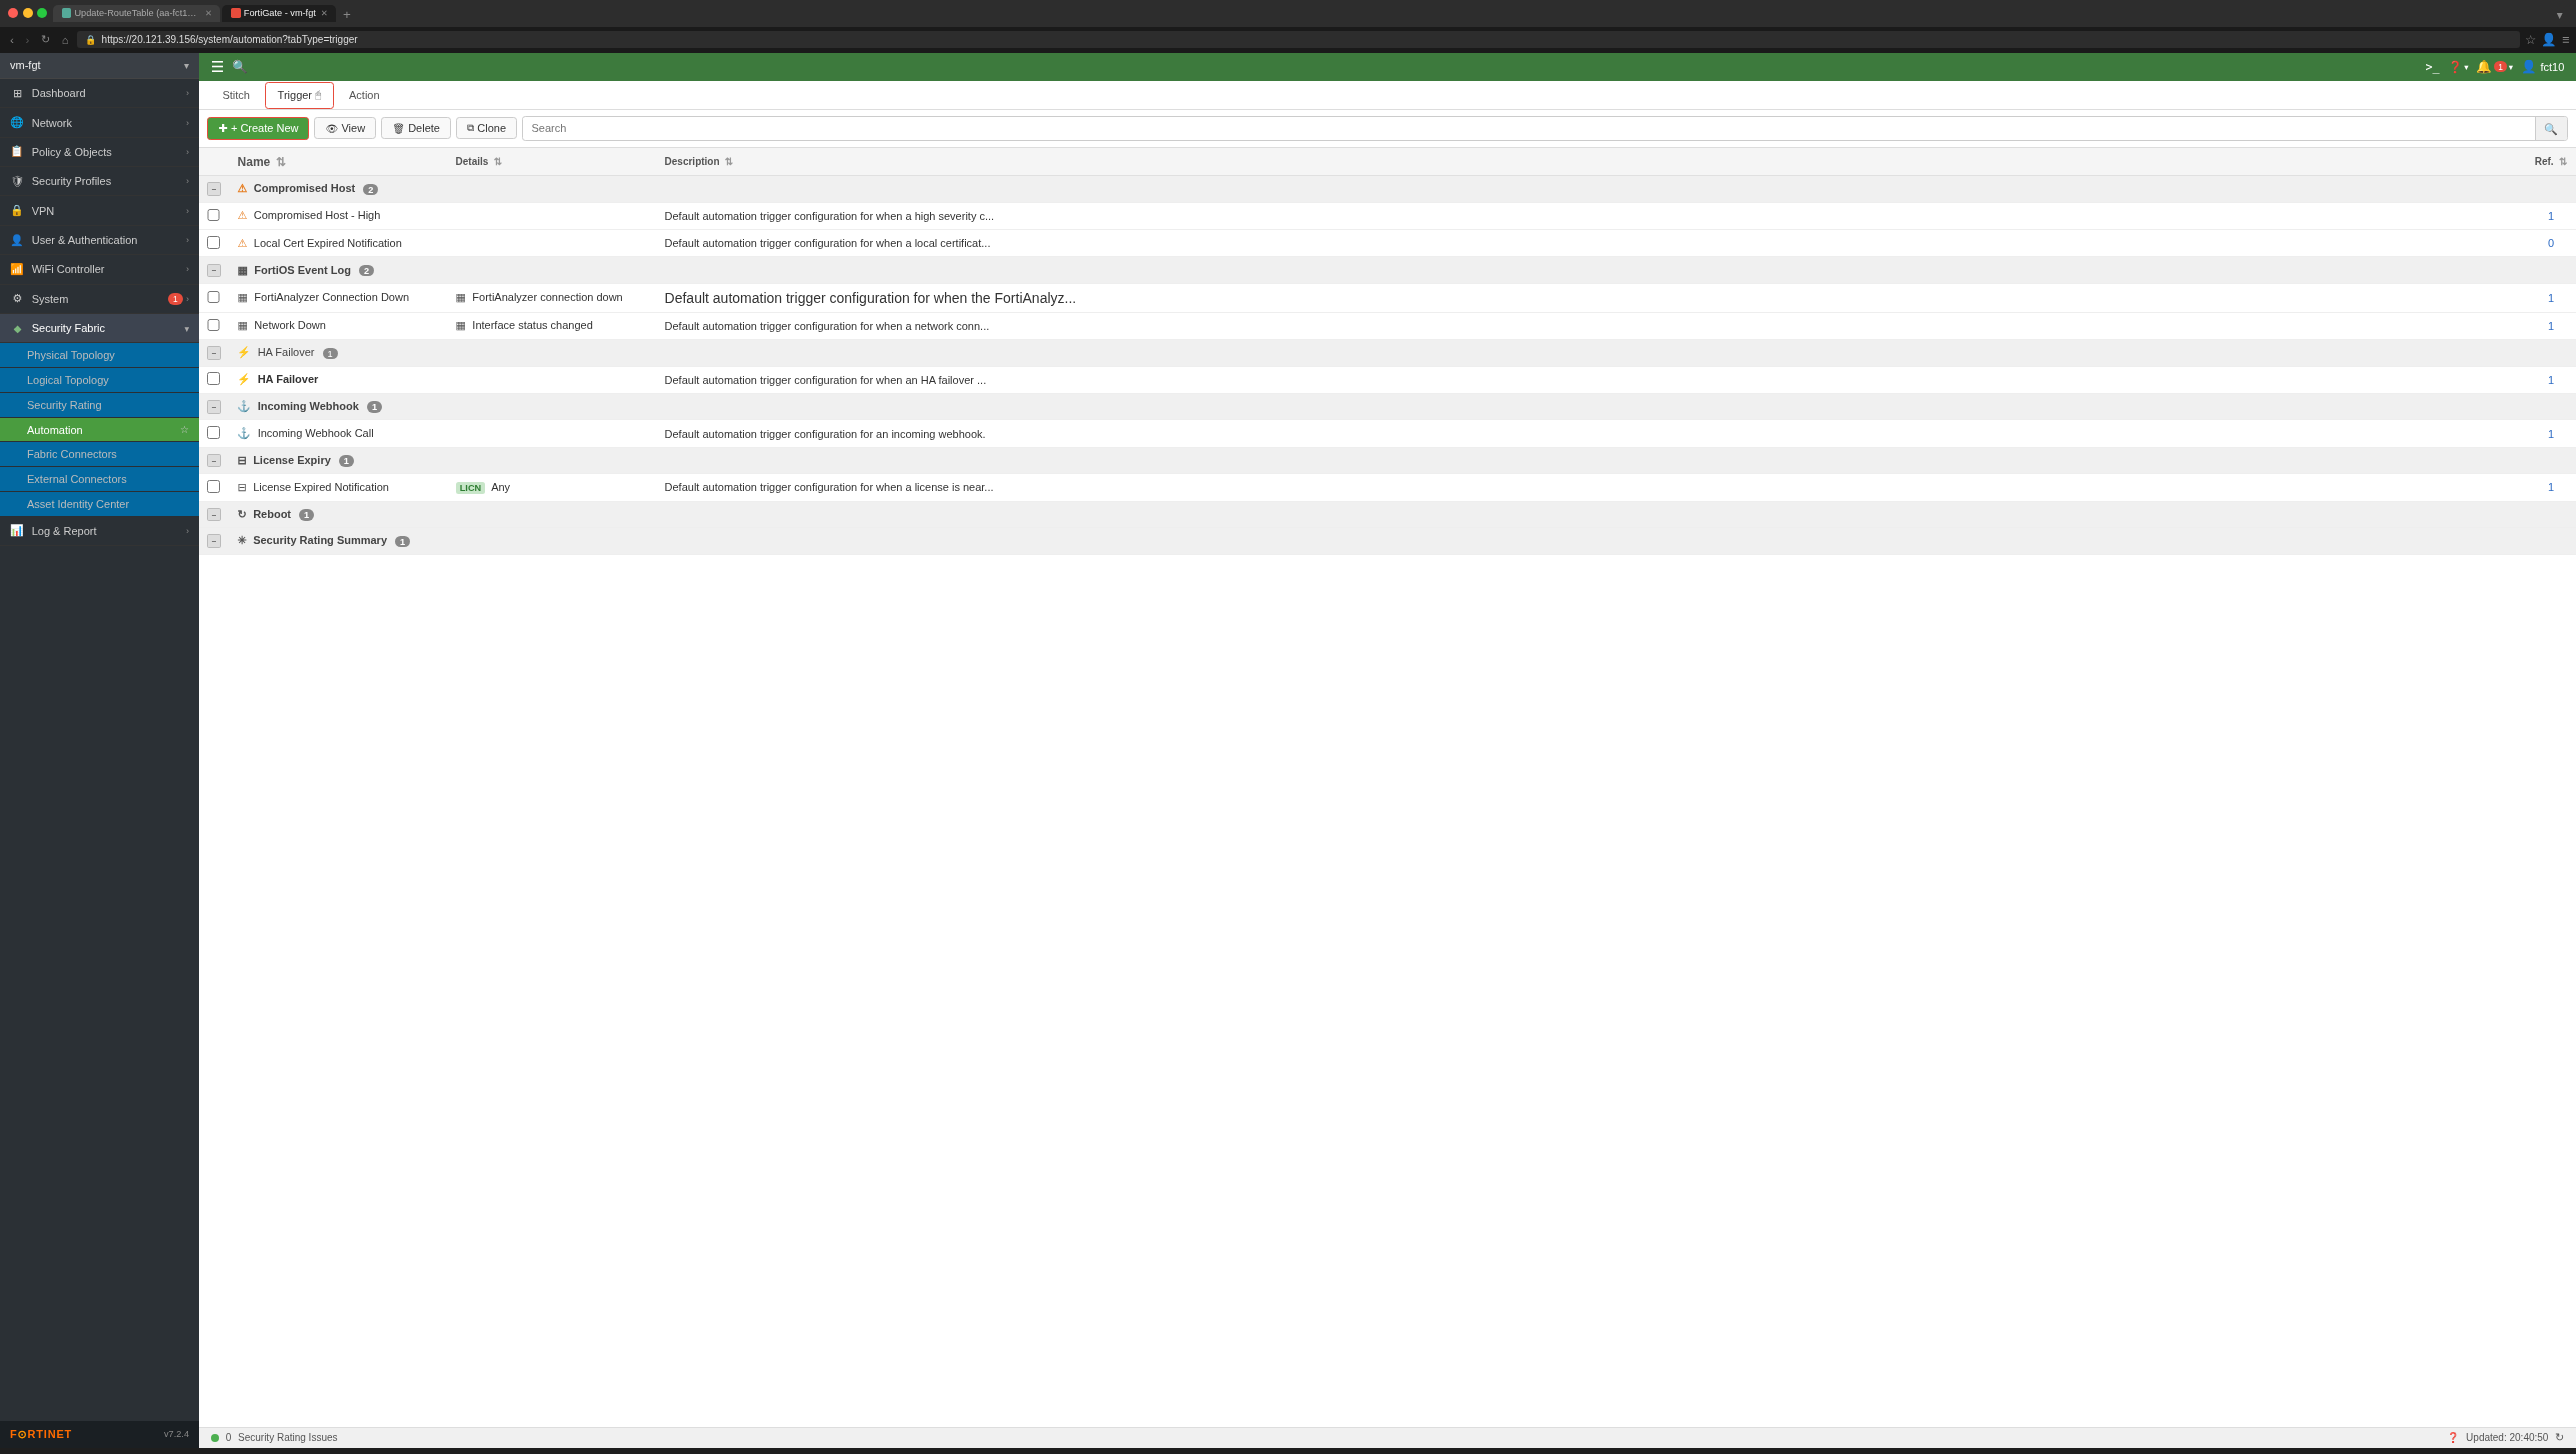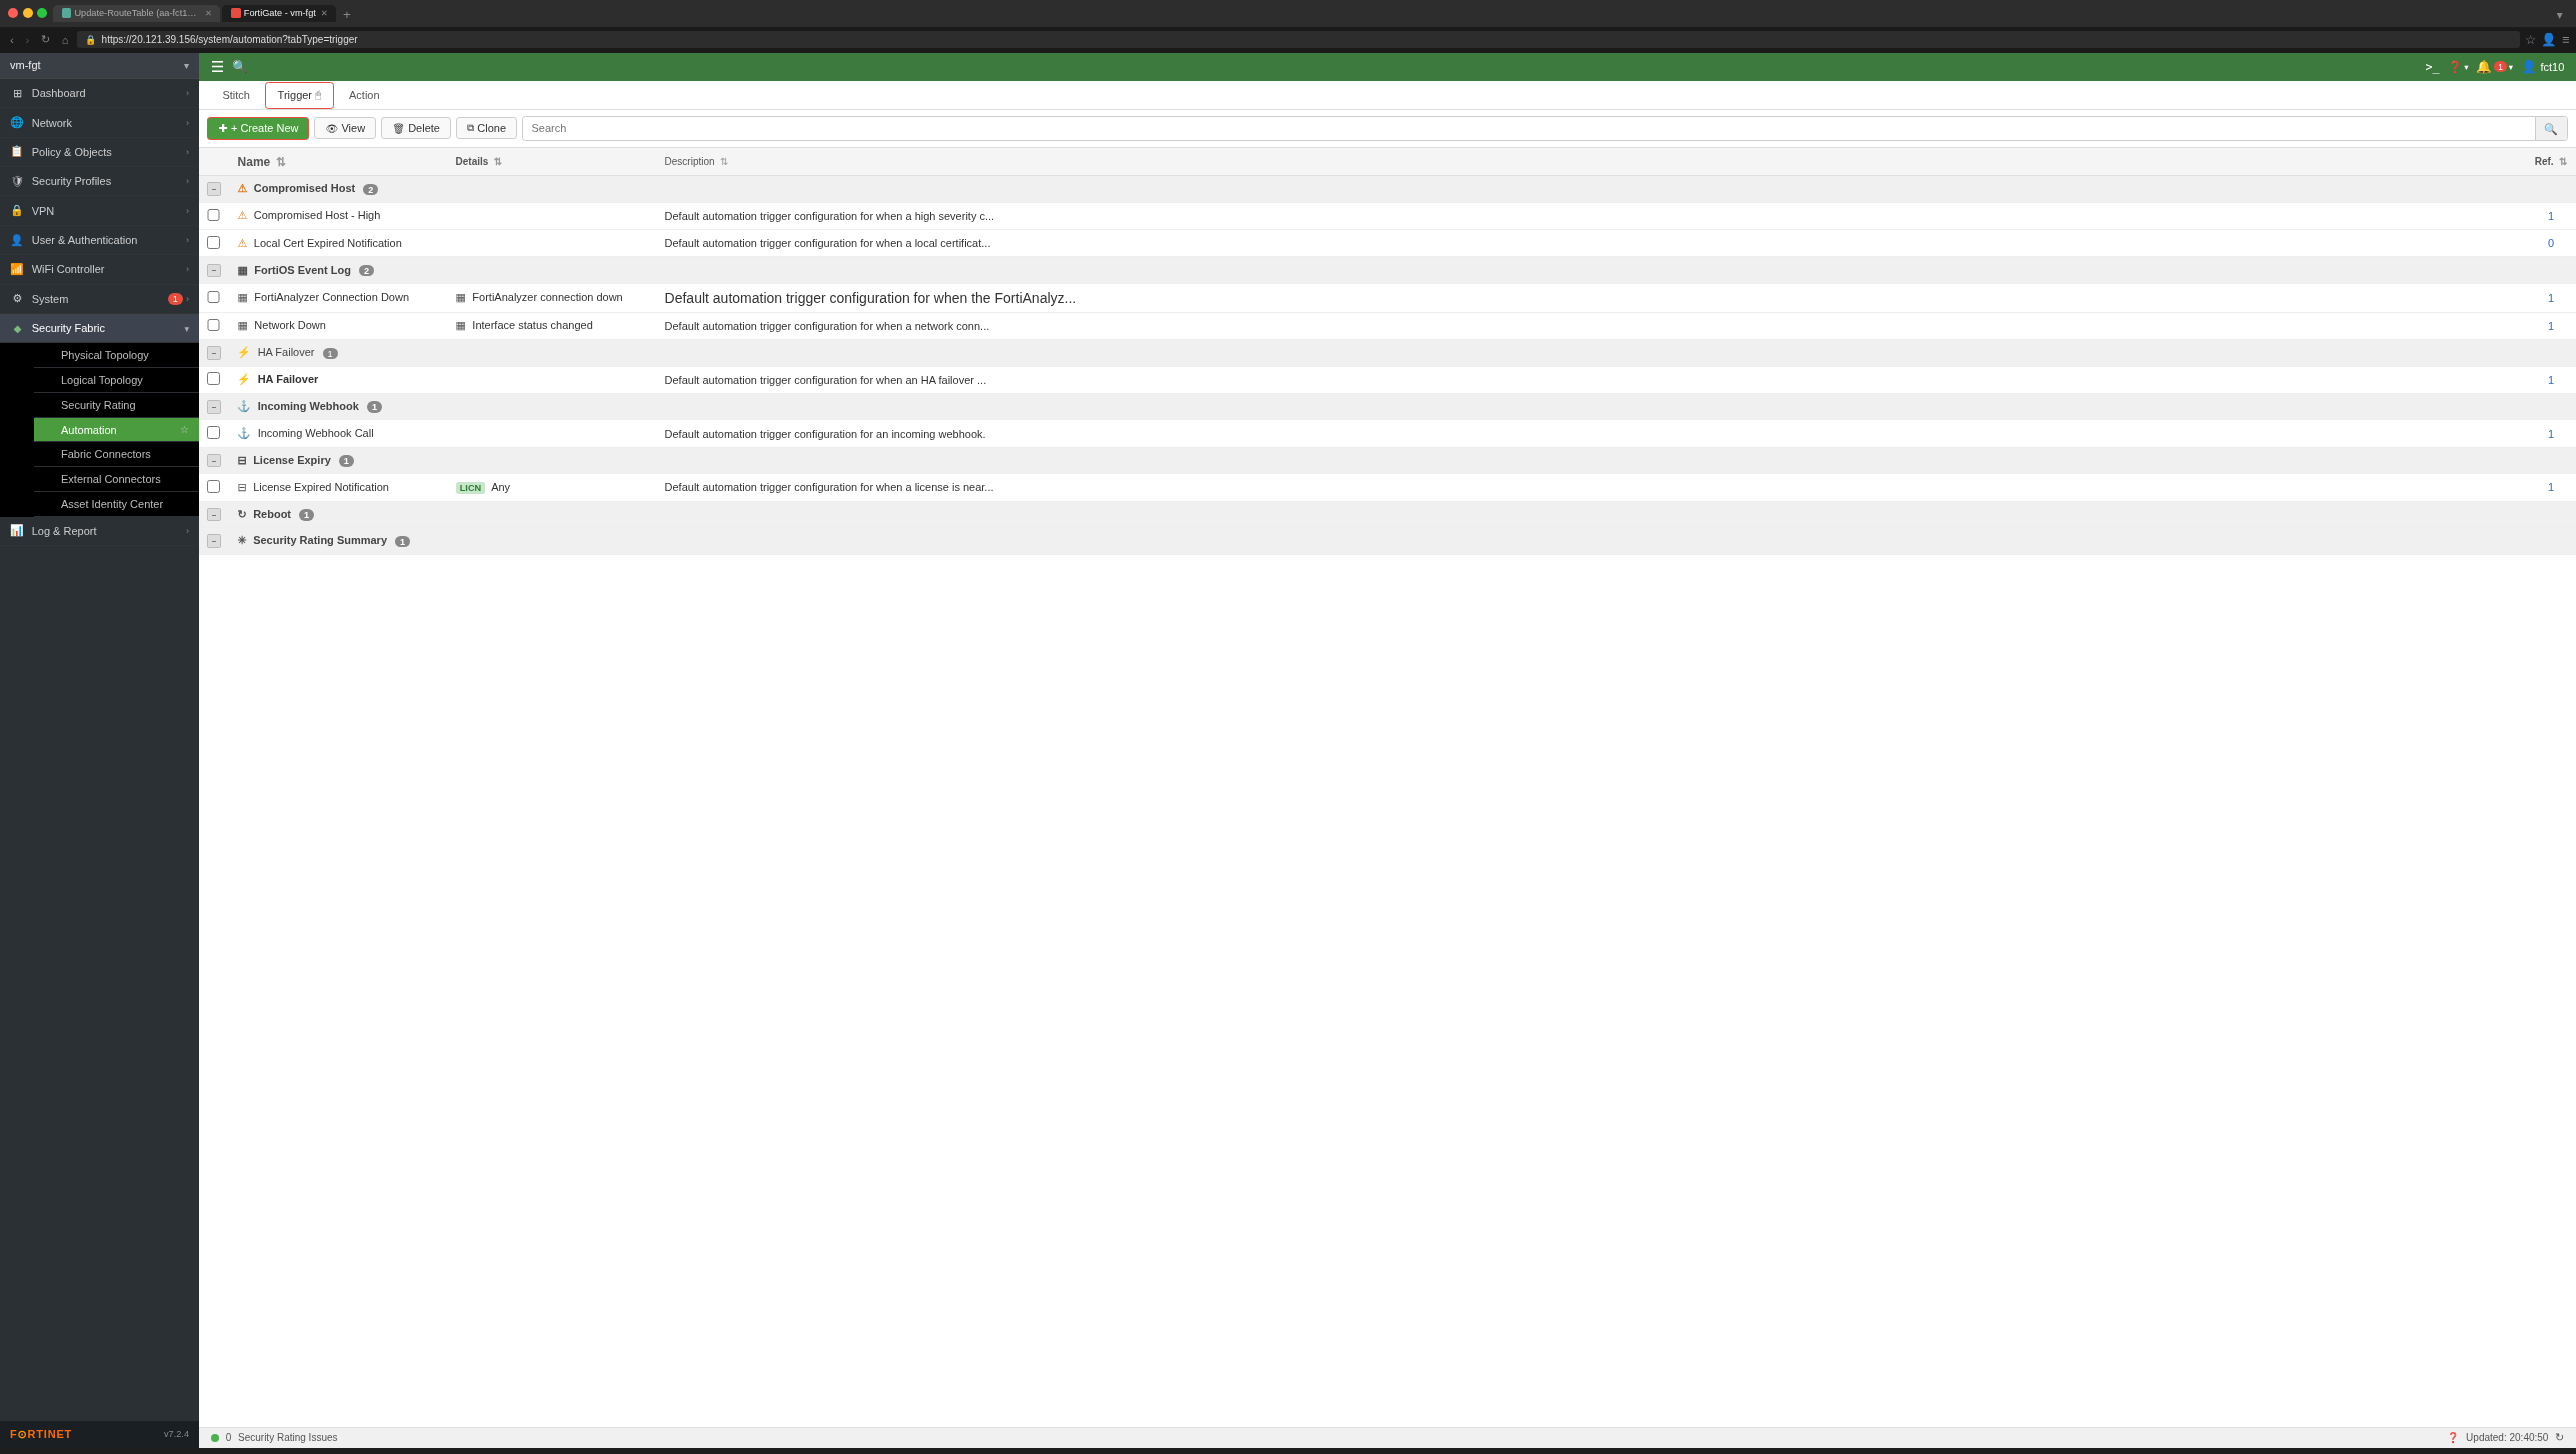--- a/index.html
+++ b/index.html
@@ -115,21 +115,21 @@
         <span style="margin-left:auto;background:#e74c3c;color:white;border-radius:8.4px;padding:0.8px 5px;font-size:8.4px;">1</span>
         <span style="margin-left:3.3px;color:#888;font-size:9.2px;">›</span>
       </div>
 
       <div style="display:flex;align-items:center;padding:6.7px 10px;cursor:pointer;color:#fff;font-size:11px;border-bottom:0.8px solid #333;background:#3d4450;">
         <span style="width:15px;height:15px;margin-right:6.7px;display:flex;align-items:center;justify-content:center;font-size:10px;color:#7db87d;">◆</span>
         <span>Security Fabric</span>
         <span style="margin-left:auto;color:#aaa;font-size:9.2px;">▾</span>
       </div>
 
-      <div style="background:#000000;padding-left:34px;">
+      <div style="background:#0369a1;">
 
         <div style="display:flex;align-items:center;padding:5.9px 10px 5.9px 27px;cursor:pointer;color:#bbb;font-size:11px;border-bottom:0.8px solid #2a2f34;">
           <span>Physical Topology</span>
         </div>
 
         <div style="display:flex;align-items:center;padding:5.9px 10px 5.9px 27px;cursor:pointer;color:#bbb;font-size:11px;border-bottom:0.8px solid #2a2f34;">
           <span>Logical Topology</span>
         </div>
 
         <div style="display:flex;align-items:center;padding:5.9px 10px 5.9px 27px;cursor:pointer;color:#bbb;font-size:11px;border-bottom:0.8px solid #2a2f34;">
@@ -234,21 +234,21 @@
           <tr style="background:#f5f5f5;">
             <th style="width:25px;padding:6.7px 8.4px;text-align:left;font-size:10px;color:#555;font-weight:600;border-bottom:1.7px solid #e0e0e0;"></th>
             <th style="width:218px;padding:6.7px 8.4px;text-align:left;font-size:12px;color:#555;font-weight:600;border-bottom:1.7px solid #e0e0e0;cursor:pointer;">
               <span>Name</span>
               <span style="color:#999;margin-left:2.5px;">⇅</span>
             </th>
             <th style="width:209px;padding:6.7px 8.4px;text-align:left;font-size:10px;color:#555;font-weight:600;border-bottom:1.7px solid #e0e0e0;cursor:pointer;">
               <span>Details</span>
               <span style="color:#999;margin-left:2.5px;">⇅</span>
             </th>
-            <th style="padding:6.7px 8.4px;text-align:left;font-size:10px;color:#555;font-weight:400;border-bottom:1.7px solid #e0e0e0;cursor:pointer;">
+            <th style="padding:6.7px 8.4px;text-align:left;font-size:10px;color:#555;font-weight:700;border-bottom:1.7px solid #e0e0e0;cursor:pointer;">
               <span>Description</span>
               <span style="color:#999;margin-left:2.5px;">⇅</span>
             </th>
             <th style="width:50px;padding:6.7px 8.4px;text-align:center;font-size:10px;color:#555;font-weight:600;border-bottom:1.7px solid #e0e0e0;cursor:pointer;">
               <span>Ref.</span>
               <span style="color:#999;margin-left:2.5px;">⇅</span>
             </th>
           </tr>
         </thead>
         <tbody>

